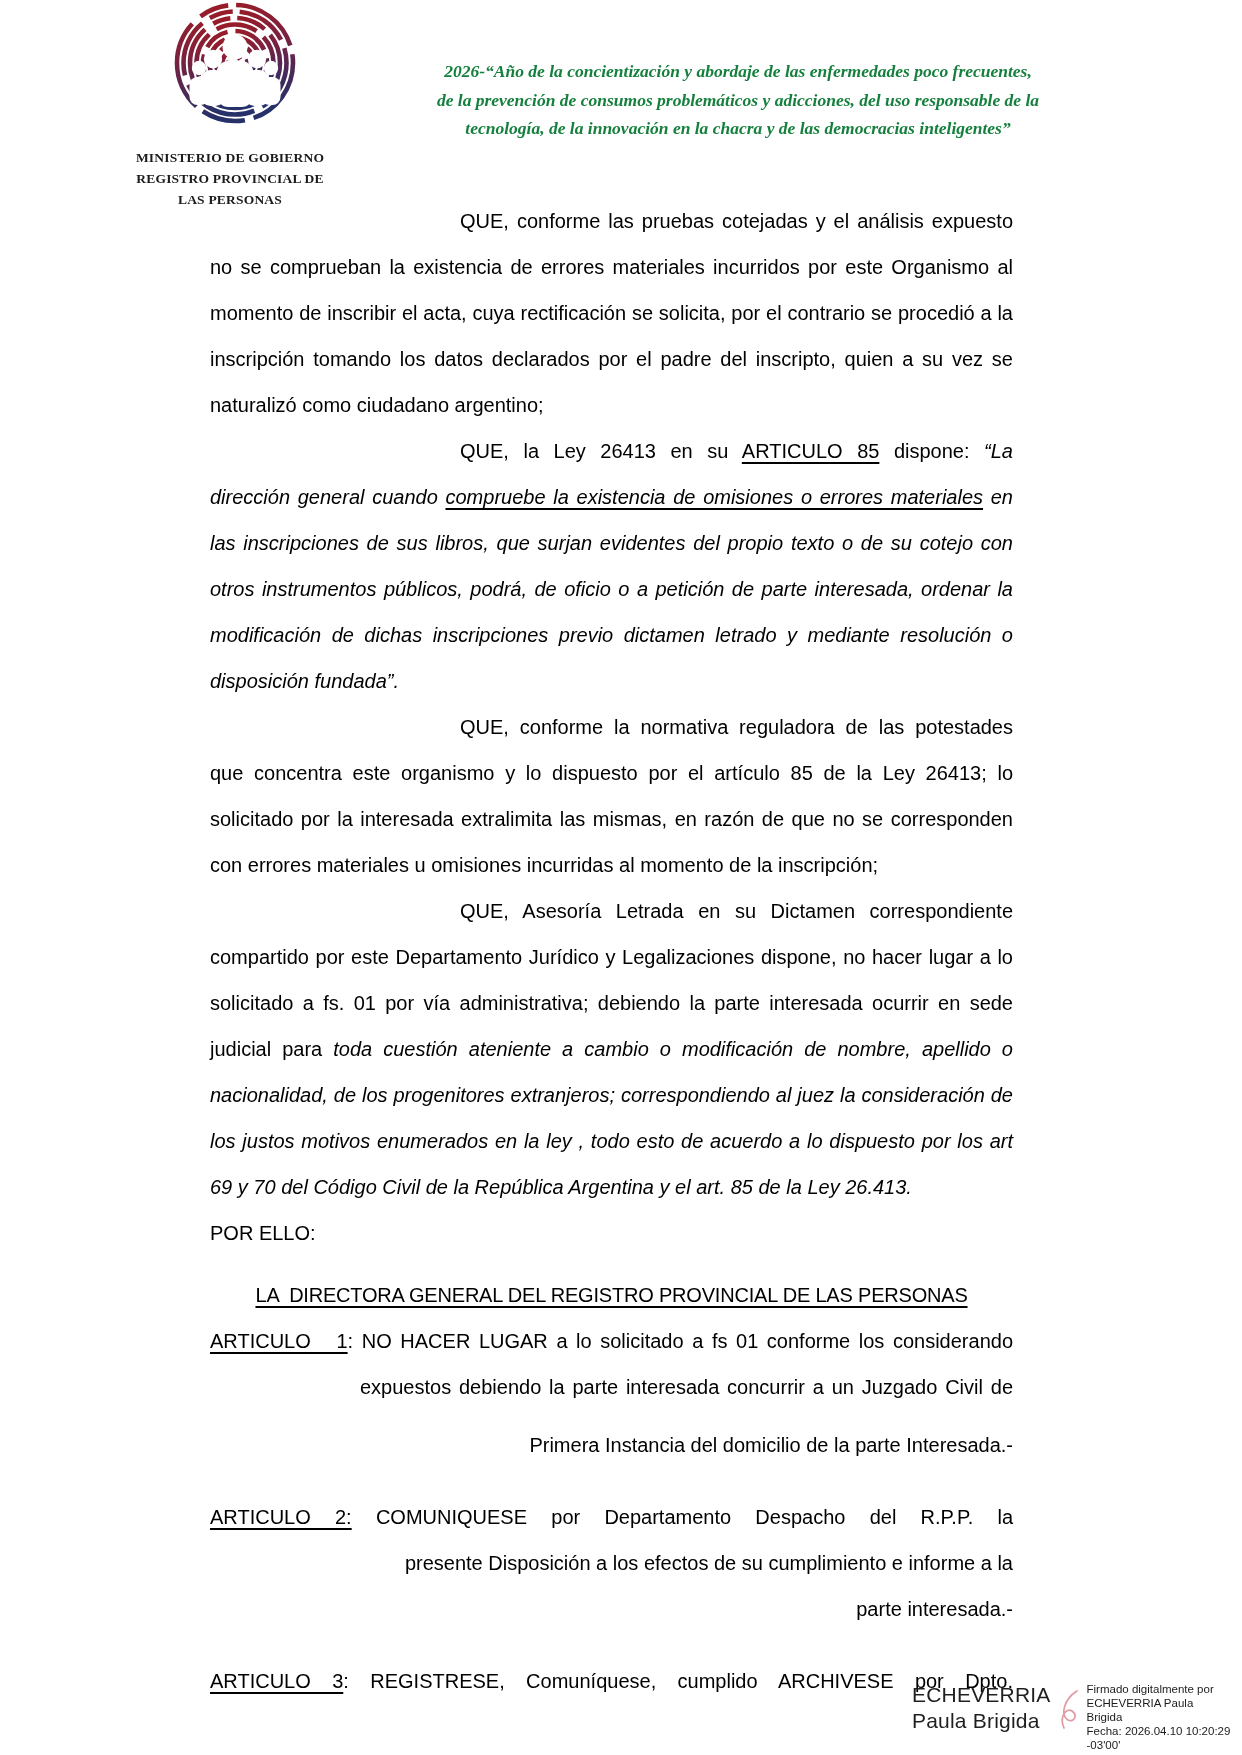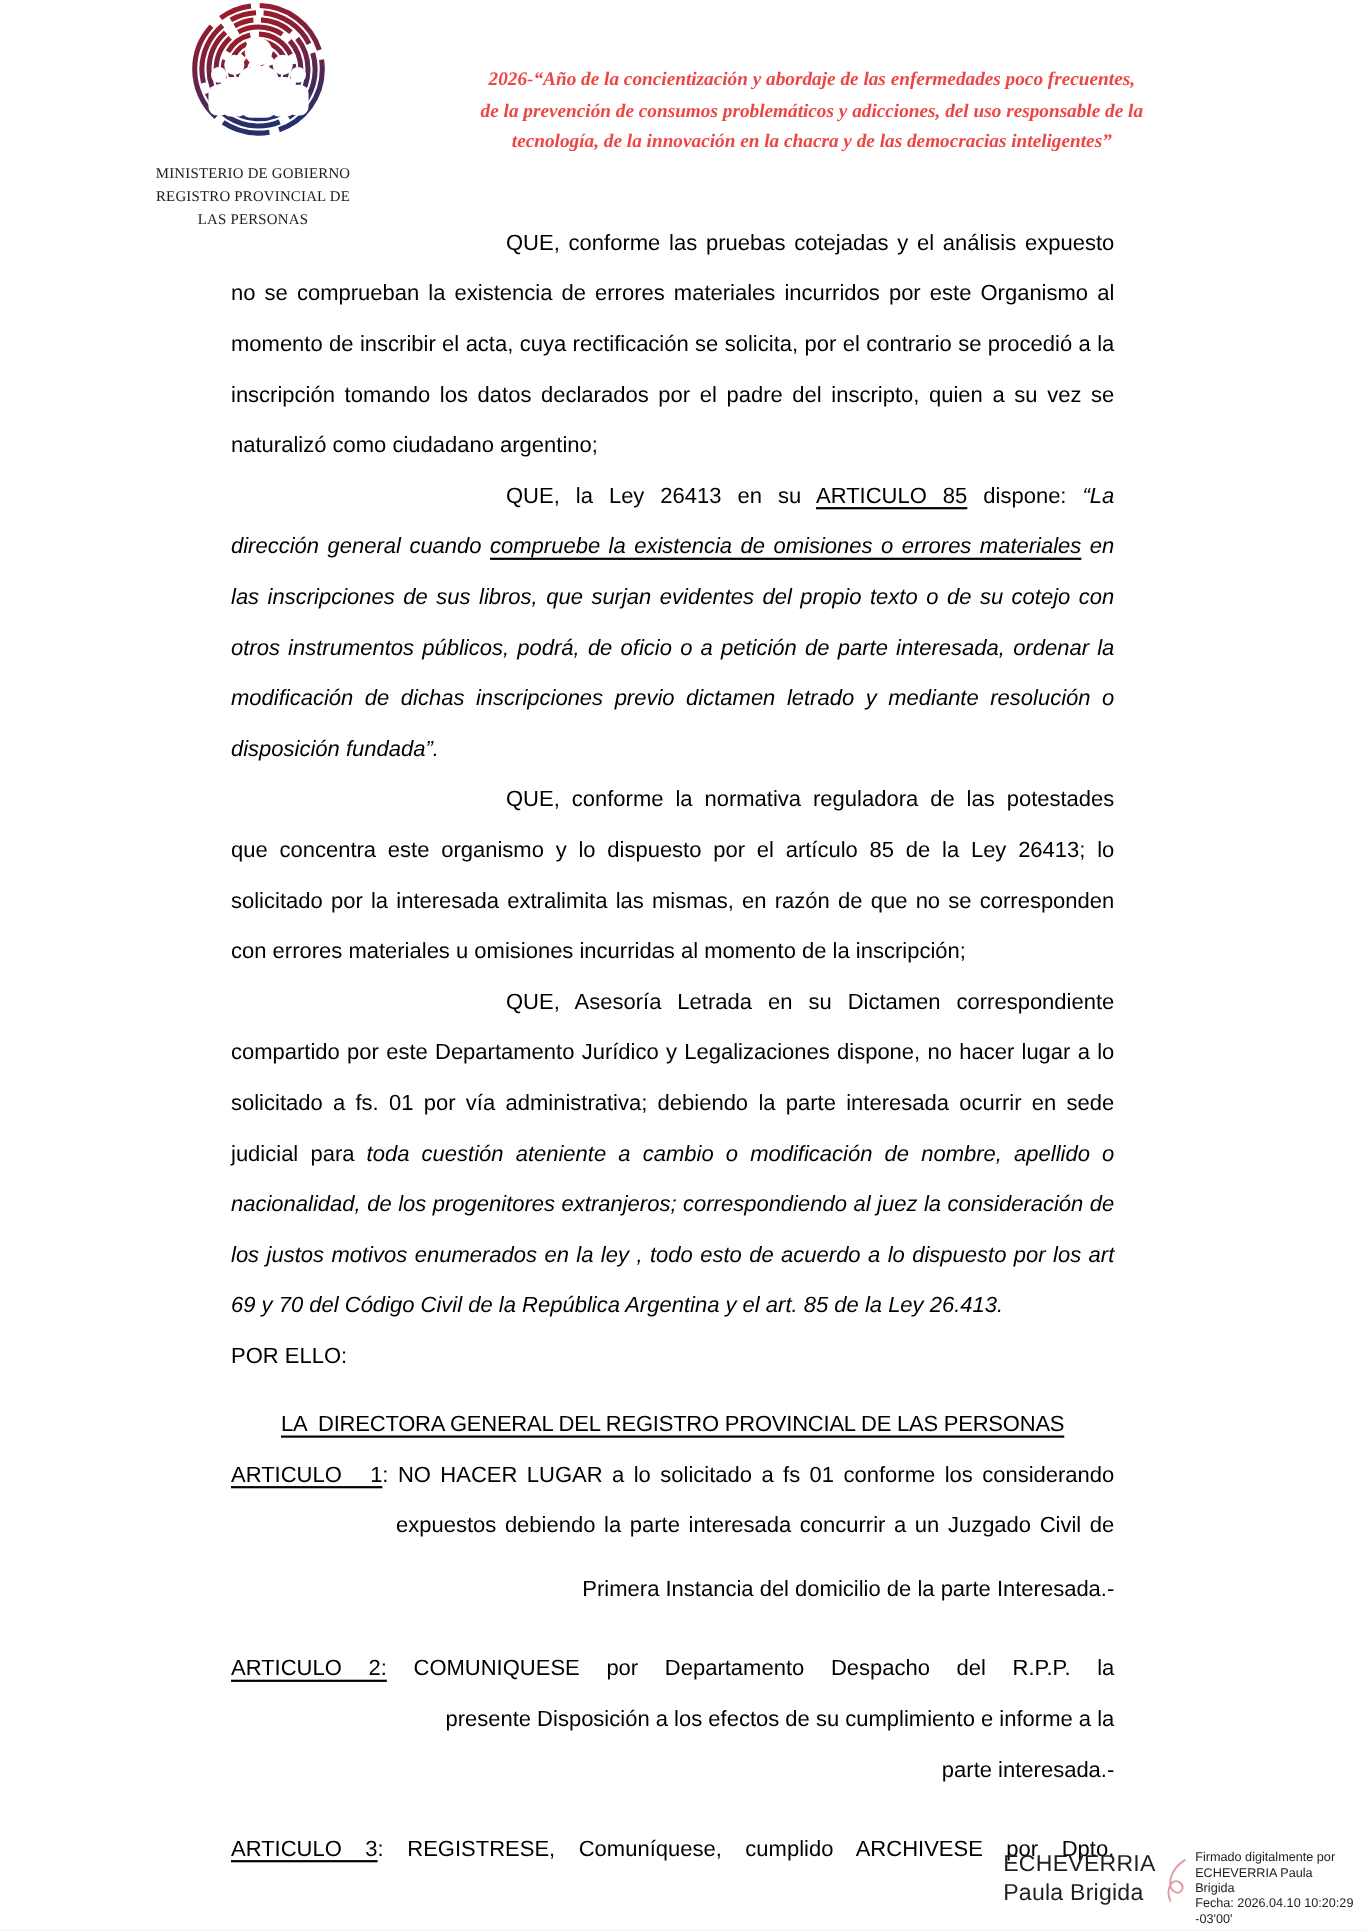--- a/index.html
+++ b/index.html
@@ -2,25 +2,25 @@
 <html><head>
 <meta charset="utf-8">
 <style>
   html,body{margin:0;padding:0;background:#e9e9e9;}
   .page{position:relative;width:1242px;height:1755px;background:#ffffff;margin:0 auto;
         font-family:"Liberation Sans",sans-serif;color:#000;overflow:hidden;}
 
   
   .logo-box{position:absolute;left:170px;top:2px;width:130px;height:124px;}
   .ministry{position:absolute;left:105px;top:148px;width:250px;text-align:center;
-            font-family:"Liberation Serif",serif;font-weight:normal;font-size:13.5px;
+            font-family:"Liberation Serif",serif;font-weight:bold;font-size:13.5px;
             line-height:1.55;color:#1b1b1b;letter-spacing:.2px;}
   .quote{position:absolute;left:402px;top:57px;width:672px;text-align:center;
          font-family:"Liberation Serif",serif;font-weight:bold;font-style:italic;
-         font-size:17.5px;line-height:1.63;color:#ef4444;}
+         font-size:17.5px;line-height:1.63;color:#15803d;}
 
   
   .doc{position:absolute;left:210px;top:198px;width:803px;font-size:20px;line-height:46px;}
   .par{text-align:justify;}
   .par.first-indent{text-indent:250px;}
   .par-heading{text-align:center;white-space:nowrap;margin-top:16px;letter-spacing:-.2px;}
   .par-dispone{text-align:center;letter-spacing:1px;}
   .b{font-weight:normal;margin-top:32px;}
   .i{font-style:italic;}
   .u{text-decoration:underline;text-underline-offset:4px;}

